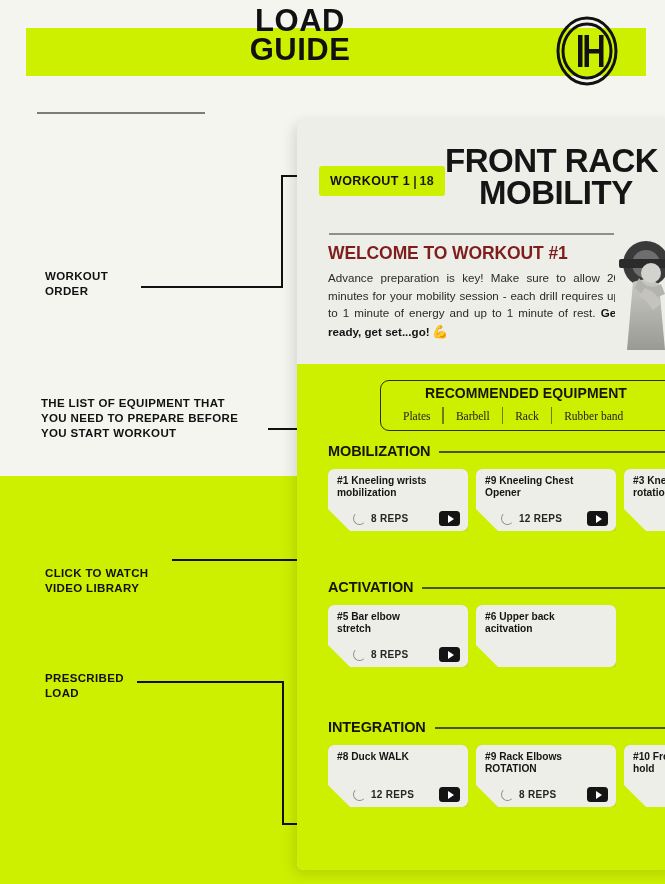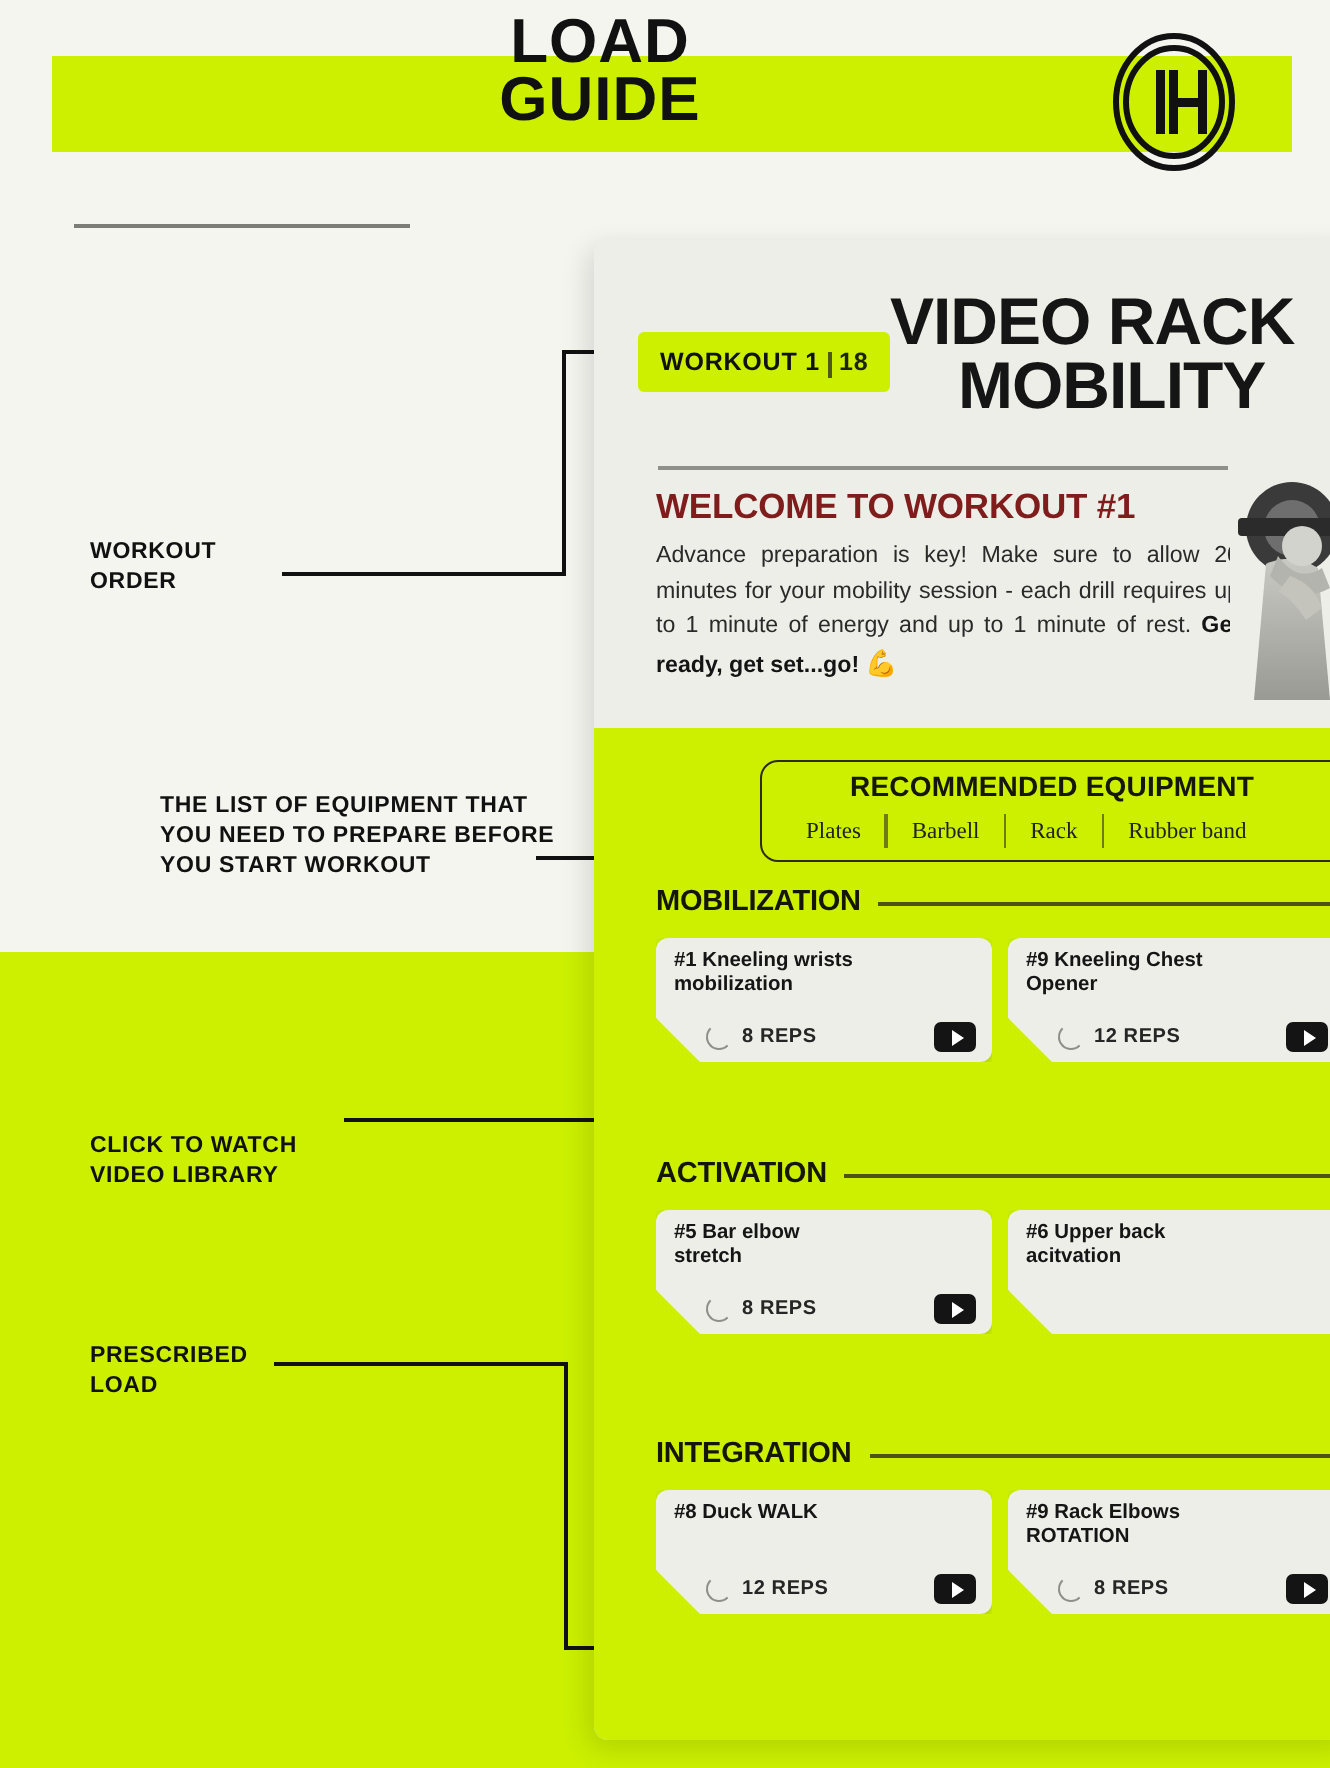--- a/index.html
+++ b/index.html
@@ -68,21 +68,21 @@
     position: absolute;
     font-size: 11.5px;
     font-weight: 800;
     letter-spacing: 0.35px;
     line-height: 1.32;
     color: #111;
     white-space: pre-line;
     text-transform: uppercase;
   }
   #annot-order      { left: 45px; top: 269px; width: 200px; }
-  #annot-equipment  { left: 41px; top: 396px; width: 230px; margin-left: 39px; }
+  #annot-equipment  { left: 41px; top: 396px; width: 230px; }
   #annot-video      { left: 45px; top: 549px; width: 200px; margin-top: 17px; }
   #annot-load       { left: 45px; top: 671px; width: 200px; }
 
   
   .leader { position: absolute; background: #111; }
 
   
   #leader-order-h   { left: 141px; top: 286px; width: 142px; height: 1.6px; }
   #leader-order-v   { left: 281px; top: 175px; width: 1.6px; height: 113px; }
   #leader-order-tip { left: 281px; top: 175px; width: 36px; height: 1.6px; }
@@ -258,21 +258,21 @@
 
   
   .card-row {
     position: absolute;
     left: 31px; top: 26px;
     display: flex;
     gap: 8px;
   }
   .ex-card {
     position: relative;
-    width: 168px;
+    width: 140px;
     height: 62px;
     background: #eceee7;
     border-radius: 6px;
     box-shadow: 0 1px 3px rgba(0,0,0,0.16);
     flex: 0 0 auto;
     
     clip-path: polygon(0 0, 100% 0, 100% 100%, 22px 100%, 0 calc(100% - 22px));
   }
   .ex-name {
     position: absolute;
@@ -376,21 +376,21 @@
 <div class="leader" id="leader-load-tip"></div>
 
 <div id="sheet">
 
   <div id="sheet-top">
 
     <div id="workout-badge">
       <span>WORKOUT</span>&nbsp;<span>1</span><span class="sep"></span><span class="total">18</span>
     </div>
 
-    <div id="sheet-title"><span>VIDEO RACK</span><span class="l2">MOBILITY</span></div>
+    <div id="sheet-title"><span>FRONT RACK</span><span class="l2">MOBILITY</span></div>
 
     <div id="welcome-rule"></div>
     <div id="welcome-heading">WELCOME TO WORKOUT #1</div>
     <div id="welcome-body"><span>Advance preparation is key! Make sure to allow 20 minutes for your mobility session - each drill requires up to 1 minute of energy and up to 1 minute of rest. </span><b>Get ready, get set...go!</b> <span id="muscle-emoji">💪</span></div>
 
     <div id="athlete-photo">
       <svg viewBox="0 0 66 112" width="66" height="112" aria-hidden="true">
         <defs>
           <linearGradient id="gsk" x1="0" y1="0" x2="0" y2="1">
             <stop offset="0%" stop-color="#c9c9c4"></stop>

